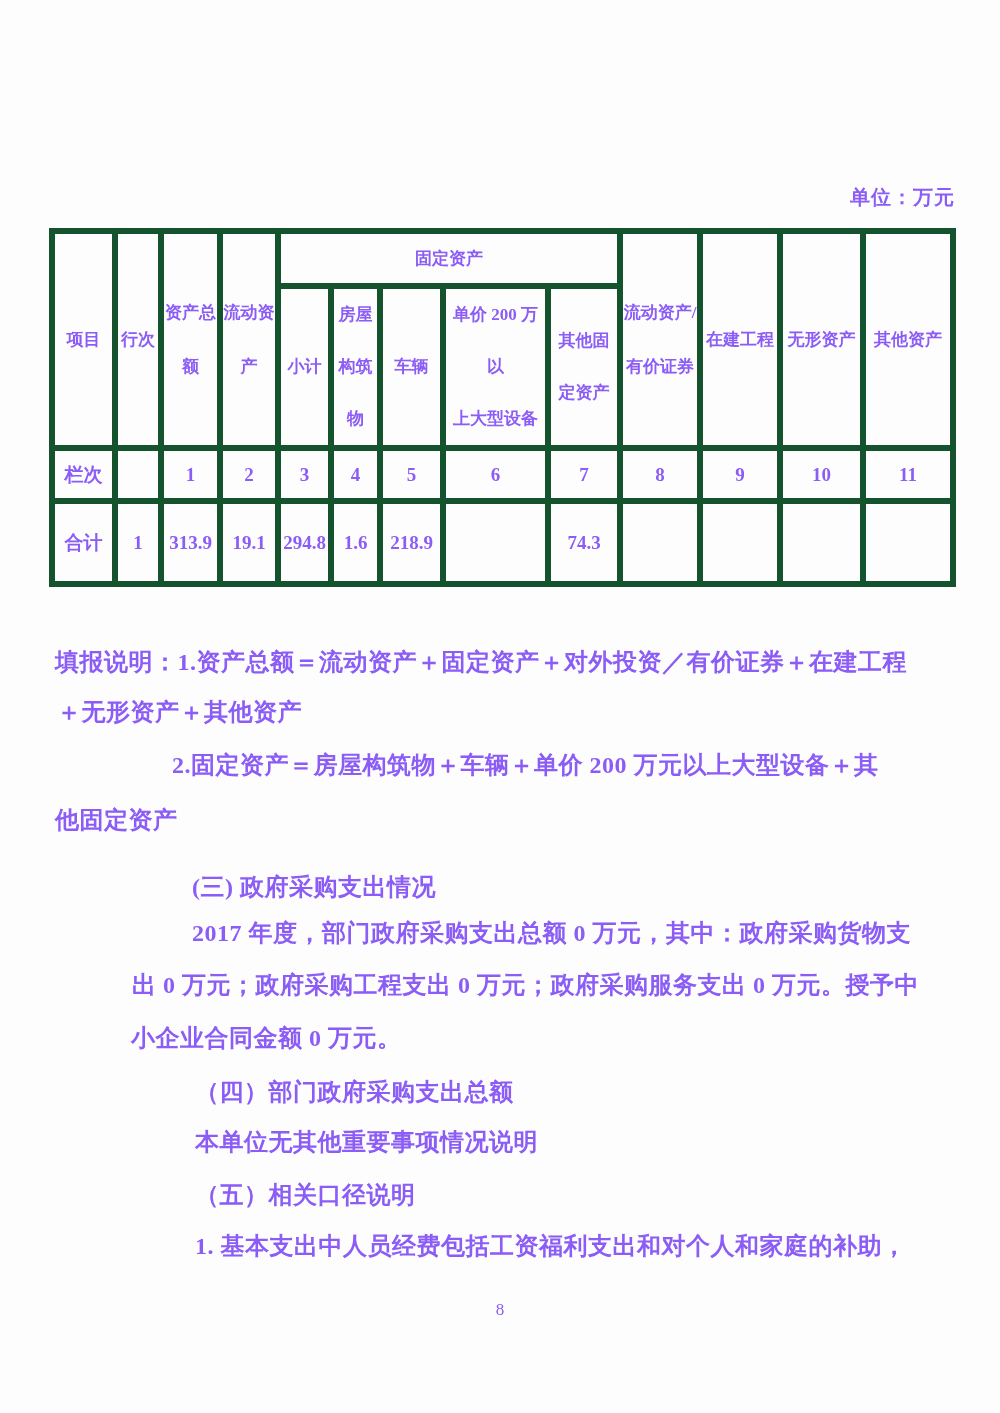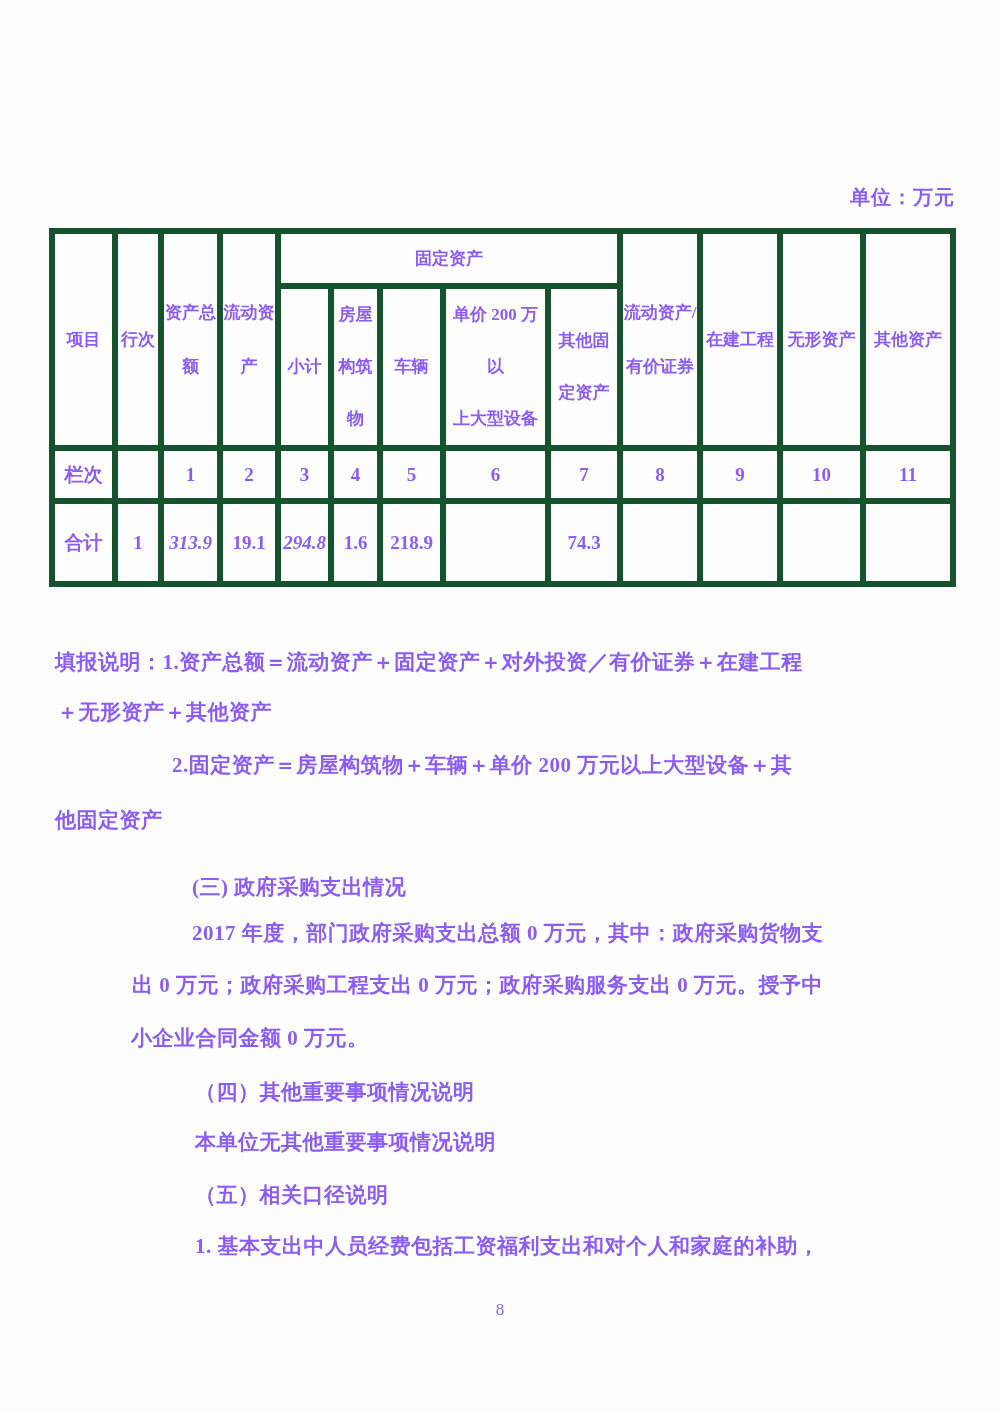--- a/index.html
+++ b/index.html
@@ -43,24 +43,24 @@
     white-space: pre-line;
   }
   .th-tall  { line-height: 54px; }
   .th-sub   { line-height: 52px; }
   .th-group { line-height: 22px; }
   tr.row-group  { height: 55px; }
   tr.row-sub    { height: 157px; }
   tr.row-index  { height: 53px; }
   tr.row-total  { height: 83px; }
   tr.row-index td, tr.row-total td { font-size: 19px; }
-  td.v-top { vertical-align: top; padding-top: 10px; font-style: italic; }
+  td.v-top { vertical-align: top; padding-top: 10px; }
   .note-line {
     position: absolute;
-    font-size: 21px;
+    font-size: 24px;
     line-height: 34px;
     white-space: nowrap;
     letter-spacing: 0.5px;
   }
   .ln0  { left: 55px;  top: 645px; }
   .ln1  { left: 57px;  top: 695px; }
   .ln2  { left: 172px; top: 748px; }
   .ln3  { left: 55px;  top: 803px; }
   .ln4  { left: 192px; top: 870px; }
   .ln5  { left: 192px; top: 916px; }
@@ -163,20 +163,20 @@
   </table>
 
   <div class="note-line ln0">填报说明：1.资产总额＝流动资产＋固定资产＋对外投资／有价证券＋在建工程</div>
   <div class="note-line ln1">＋无形资产＋其他资产</div>
   <div class="note-line ln2">2.固定资产＝房屋构筑物＋车辆＋单价 200 万元以上大型设备＋其</div>
   <div class="note-line ln3">他固定资产</div>
   <div class="note-line ln4">(三) 政府采购支出情况</div>
   <div class="note-line ln5">2017 年度，部门政府采购支出总额 0 万元，其中：政府采购货物支</div>
   <div class="note-line ln6">出 0 万元；政府采购工程支出 0 万元；政府采购服务支出 0 万元。授予中</div>
   <div class="note-line ln7">小企业合同金额 0 万元。</div>
-  <div class="note-line ln8">（四）其他重要事项情况说明</div>
+  <div class="note-line ln8">（四）部门政府采购支出总额</div>
   <div class="note-line ln9">本单位无其他重要事项情况说明</div>
   <div class="note-line ln10">（五）相关口径说明</div>
   <div class="note-line ln11">1.  基本支出中人员经费包括工资福利支出和对个人和家庭的补助，</div>
 
   <div class="page-number">8</div>
 
 </div>
 
 </body></html>

